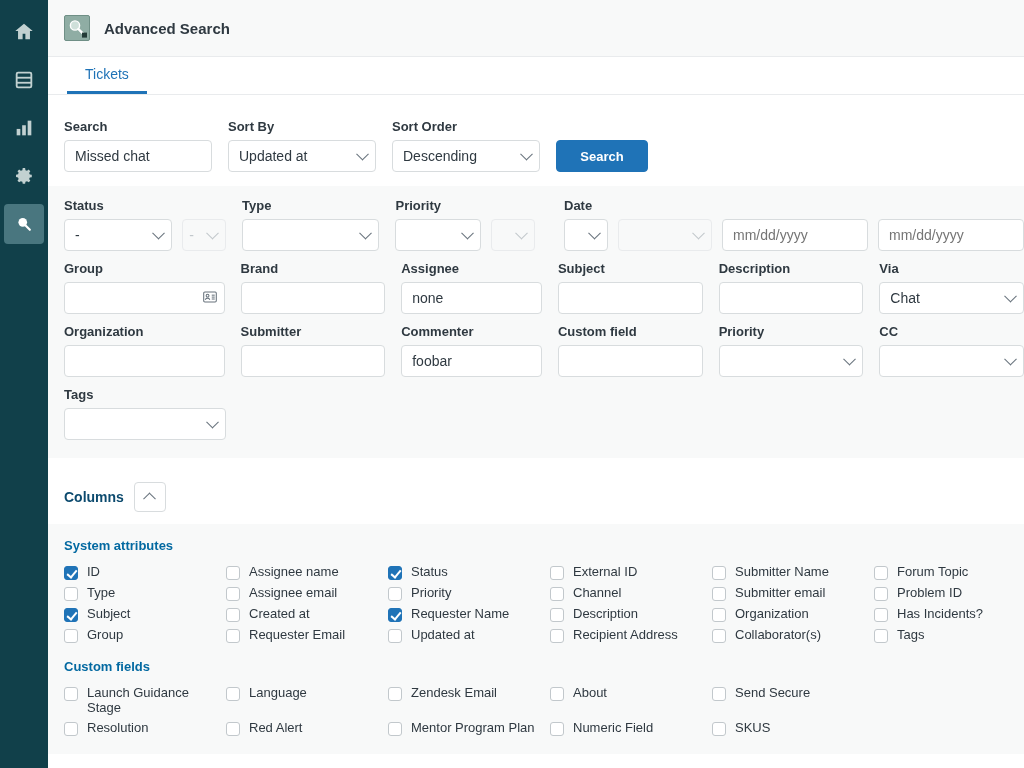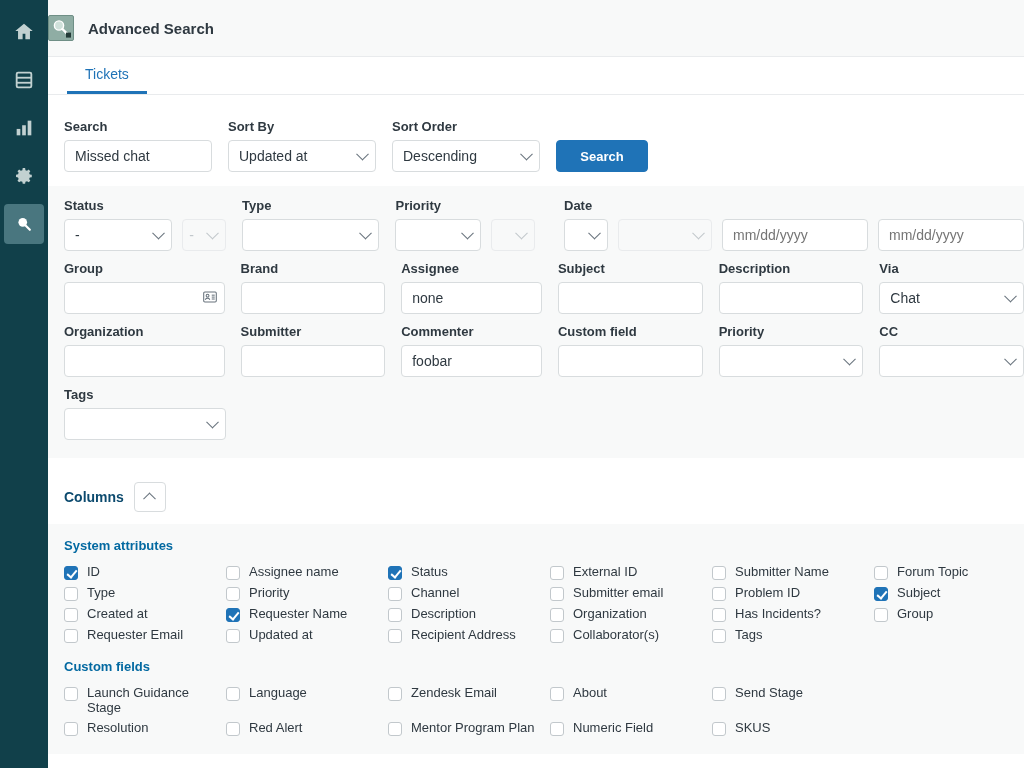--- a/index.html
+++ b/index.html
@@ -37,20 +37,21 @@
     overflow: hidden;
   }
 
   
   .app-header {
     height: 57px;
     flex: 0 0 57px;
     background: #f8f9f9;
     border-bottom: 1px solid #e9ebed;
     display: flex; align-items: center;
+    padding-left: 16px;
   }
   .app-icon {
     width: 26px; height: 26px;
     background: #8fada4;
     border: 1px solid #6f8f86;
     border-radius: 2px;
     position: relative;
     flex: 0 0 26px;
   }
   .app-title {
@@ -432,20 +433,24 @@
           <div class="cb-item">
             <span class="cbox"></span>
             <span class="cb-label">Forum Topic</span>
           </div>
           <div class="cb-item">
             <span class="cbox"></span>
             <span class="cb-label">Type</span>
           </div>
           <div class="cb-item">
             <span class="cbox"></span>
+            <span class="cb-label">Assignee email</span>
+          </div>
+          <div class="cb-item">
+            <span class="cbox"></span>
             <span class="cb-label">Priority</span>
           </div>
           <div class="cb-item">
             <span class="cbox"></span>
             <span class="cb-label">Channel</span>
           </div>
           <div class="cb-item">
             <span class="cbox"></span>
             <span class="cb-label">Submitter email</span>
           </div>
@@ -516,21 +521,21 @@
           <div class="cb-item">
             <span class="cbox"></span>
             <span class="cb-label">Zendesk Email</span>
           </div>
           <div class="cb-item">
             <span class="cbox"></span>
             <span class="cb-label">About</span>
           </div>
           <div class="cb-item">
             <span class="cbox"></span>
-            <span class="cb-label">Send Stage</span>
+            <span class="cb-label">Send Secure</span>
           </div>
           <div class="cb-item" style="visibility: hidden;">
             <span class="cbox"></span>
             <span class="cb-label"></span>
           </div>
           <div class="cb-item">
             <span class="cbox"></span>
             <span class="cb-label">Resolution</span>
           </div>
           <div class="cb-item">

